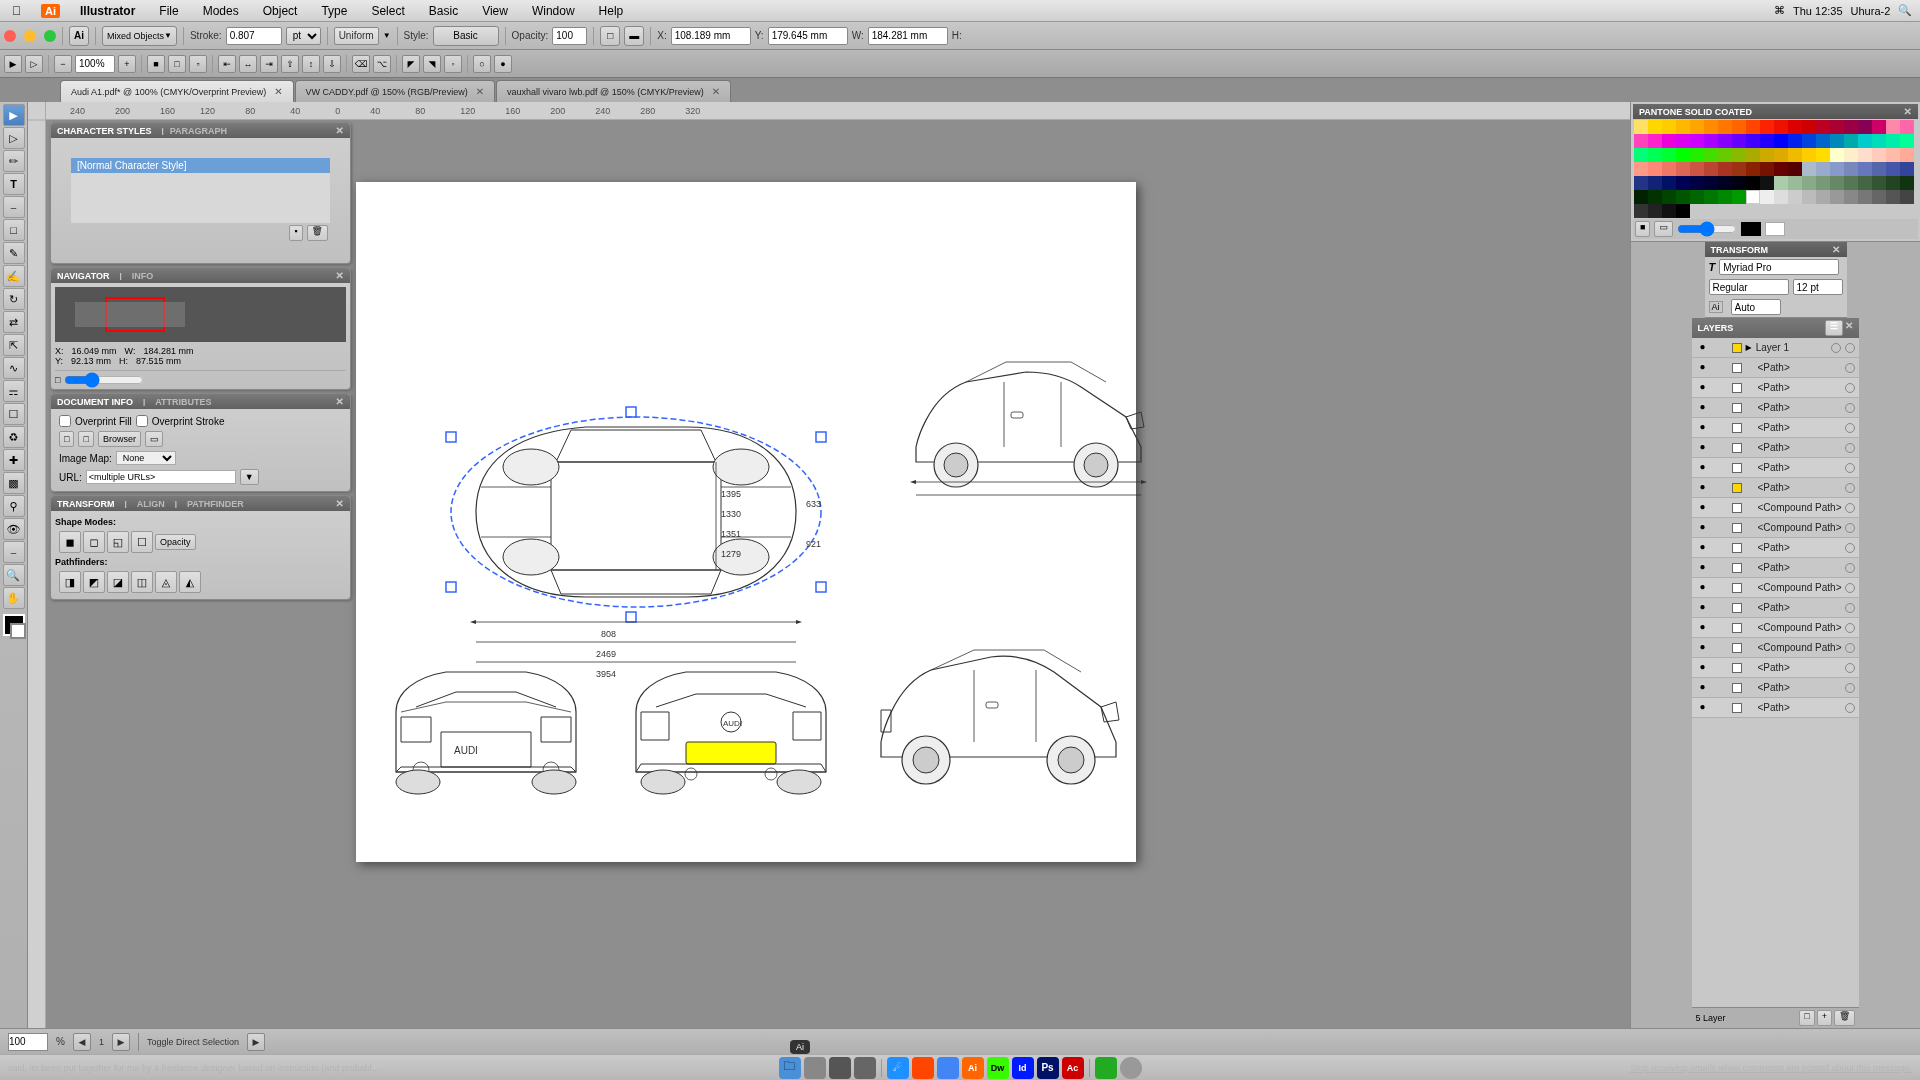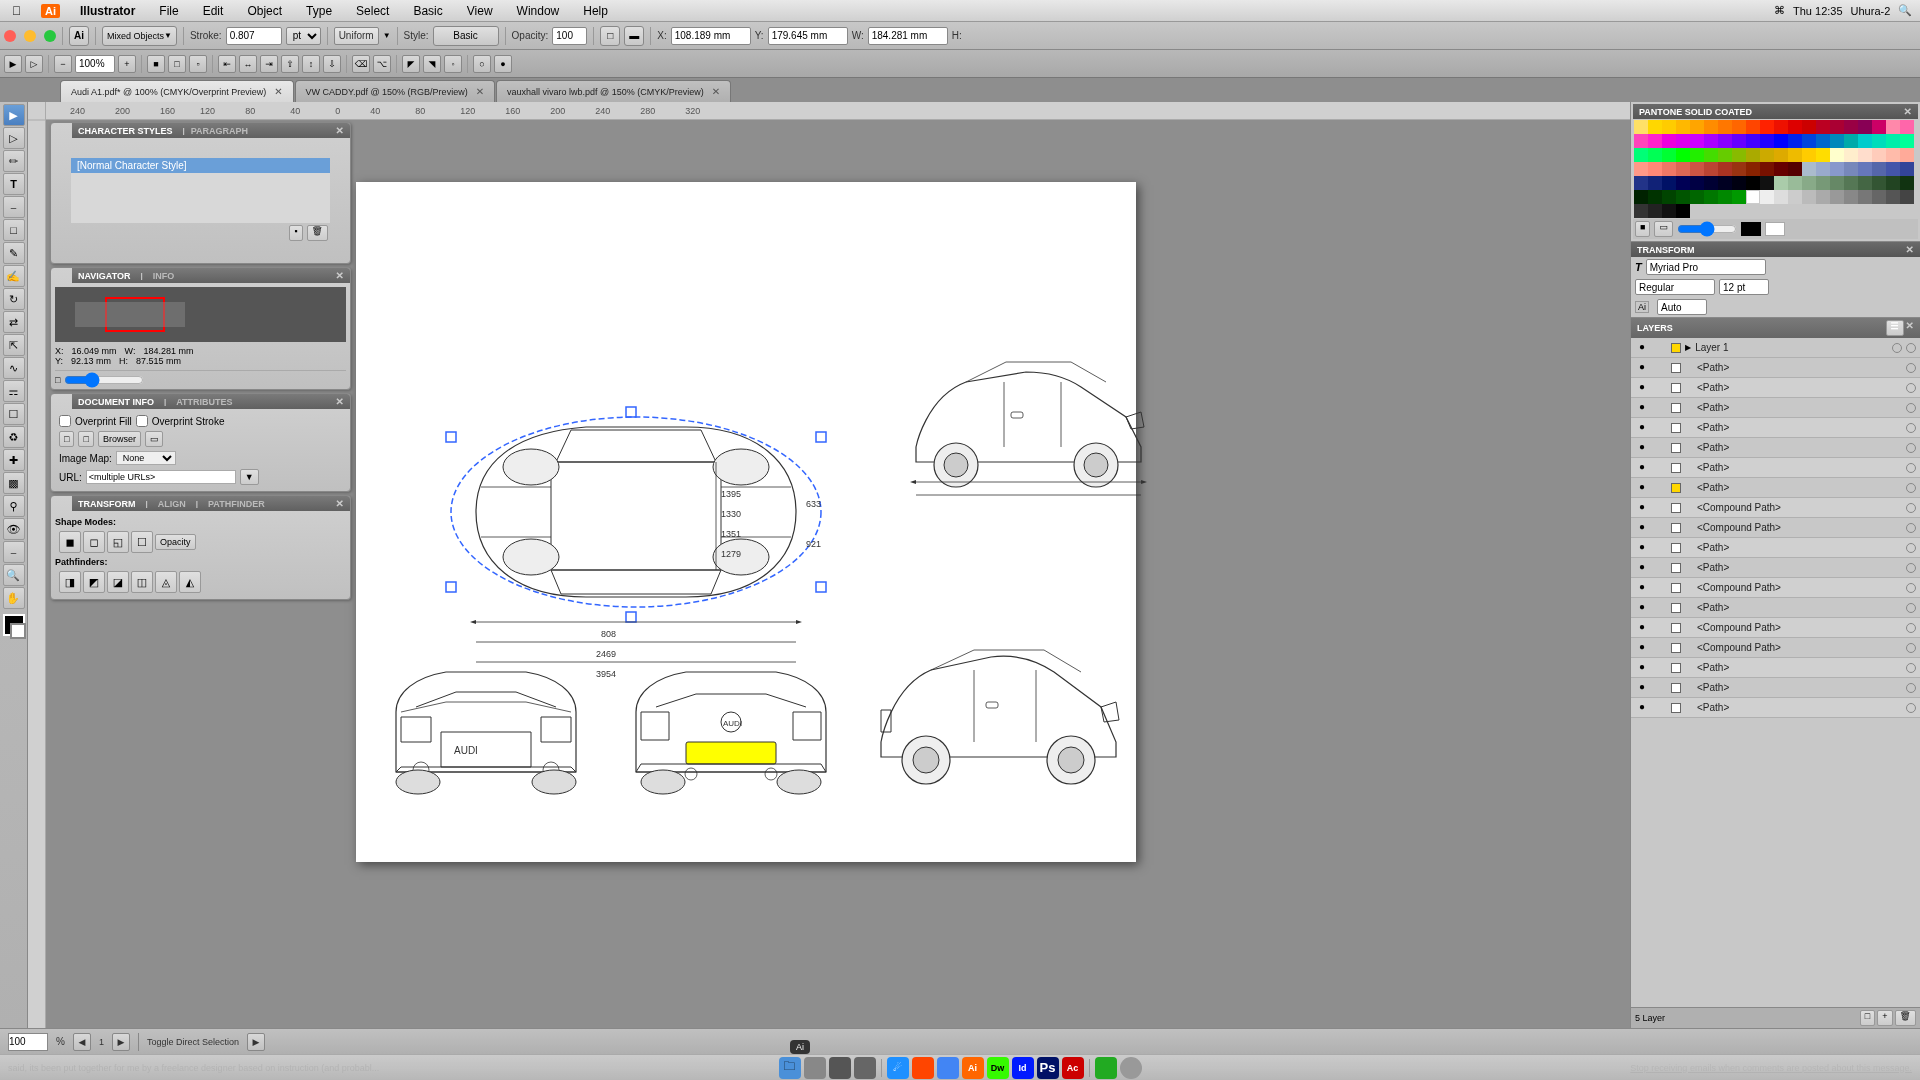--- a/index.html
+++ b/index.html
@@ -322,21 +322,20 @@
     .float-panel-header {
       background: linear-gradient(to bottom, #7a7a7a, #606060);
       color: #fff;
       font-size: 10px;
       font-weight: bold;
       padding: 2px 6px;
       display: flex;
       align-items: center;
       gap: 6px;
       cursor: grab;
-      margin-left: 21px;
     }
     .fp-close { font-size: 10px; color: #ccc; margin-left: auto; cursor: pointer; }
     .float-panel-body {
       padding: 4px;
       font-size: 10px;
     }
 
     
     #status-bar {
       width: 100%;
@@ -399,21 +398,21 @@
 </head>
 <body>
 
 <div id="menu-bar">
   <span class="menu-item"></span>
   <span style="font-weight:bold;font-size:11px;color:#000;">
     <span style="background:#ff6600;color:#fff;padding:1px 4px;border-radius:2px;font-size:11px;font-weight:bold;">Ai</span>
   </span>
   <span class="menu-item" style="font-weight:bold;">Illustrator</span>
   <span class="menu-item">File</span>
-  <span class="menu-item">Edit</span>
+  <span class="menu-item">Modes</span>
   <span class="menu-item">Object</span>
   <span class="menu-item">Type</span>
   <span class="menu-item">Select</span>
   <span class="menu-item">Basic</span>
   <span class="menu-item">View</span>
   <span class="menu-item">Window</span>
   <span class="menu-item">Help</span>
   <div class="menu-right">
     <span>⌘</span>
     <span>Thu 12:35</span>
@@ -807,21 +806,21 @@
             <div class="pf-icon">◫</div>
             <div class="pf-icon">◬</div>
             <div class="pf-icon">◭</div>
           </div>
         </div>
       </div>
 
     </div>
   </div>
 
-  <div id="right-panels" style="width:290px;display:flex;flex-direction:column;background:#b0b0b0;border-left:1px solid #888;flex-shrink:0;overflow:hidden;">
+  <div id="right-panels" style="width:290px;display:flex;flex-direction:column;background:#b0b0b0;border-left:1px solid #888;flex-shrink:0;overflow:hidden;align-items:center;">
 
     <div id="pantone-panel" style="background:#c8c8c8;border-bottom:1px solid #888;">
       <div class="panel-header">
         <span style="font-size:9px;">PANTONE SOLID COATED</span>
         <span class="panel-close">✕</span>
       </div>
 
       <div class="color-grid" style="padding:1px;">
 
         <div class="color-swatch" style="background:#ffe066;"></div>
@@ -1184,18 +1183,18 @@
   <div style="width:22px;height:22px;background:#888;border-radius:4px;"></div>
   <div style="width:22px;height:22px;background:#555;border-radius:4px;"></div>
   <div style="width:22px;height:22px;background:#666;border-radius:4px;"></div>
   <div style="width:1px;height:18px;background:#999;margin:0 2px;"></div>
   <div style="width:22px;height:22px;background:#1e90ff;border-radius:4px;display:flex;align-items:center;justify-content:center;font-size:10px;color:#fff;">☄</div>
   <div style="width:22px;height:22px;background:#ff4500;border-radius:4px;"></div>
   <div style="width:22px;height:22px;background:#4285f4;border-radius:4px;"></div>
   <div style="width:22px;height:22px;background:#ff6600;border-radius:4px;display:flex;align-items:center;justify-content:center;font-size:9px;font-weight:bold;color:#fff;">Ai</div>
   <div style="width:22px;height:22px;background:#35fa00;border-radius:4px;display:flex;align-items:center;justify-content:center;font-size:9px;font-weight:bold;color:#000;">Dw</div>
   <div style="width:22px;height:22px;background:#001aff;border-radius:4px;display:flex;align-items:center;justify-content:center;font-size:9px;font-weight:bold;color:#fff;">Id</div>
-  <div style="width:22px;height:22px;background:#001166;border-radius:4px;display:flex;align-items:center;justify-content:center;font-size:13px;font-weight:bold;color:#fff;">Ps</div>
+  <div style="width:22px;height:22px;background:#001166;border-radius:4px;display:flex;align-items:center;justify-content:center;font-size:10px;font-weight:bold;color:#fff;">Ps</div>
   <div style="width:22px;height:22px;background:#cc0000;border-radius:4px;display:flex;align-items:center;justify-content:center;font-size:9px;font-weight:bold;color:#fff;">Ac</div>
   <div style="width:1px;height:18px;background:#999;margin:0 2px;"></div>
   <div style="width:22px;height:22px;background:#22aa22;border-radius:4px;"></div>
   <div style="width:22px;height:22px;background:#999;border-radius:50%;"></div>
 </div>
 
 </body></html>

